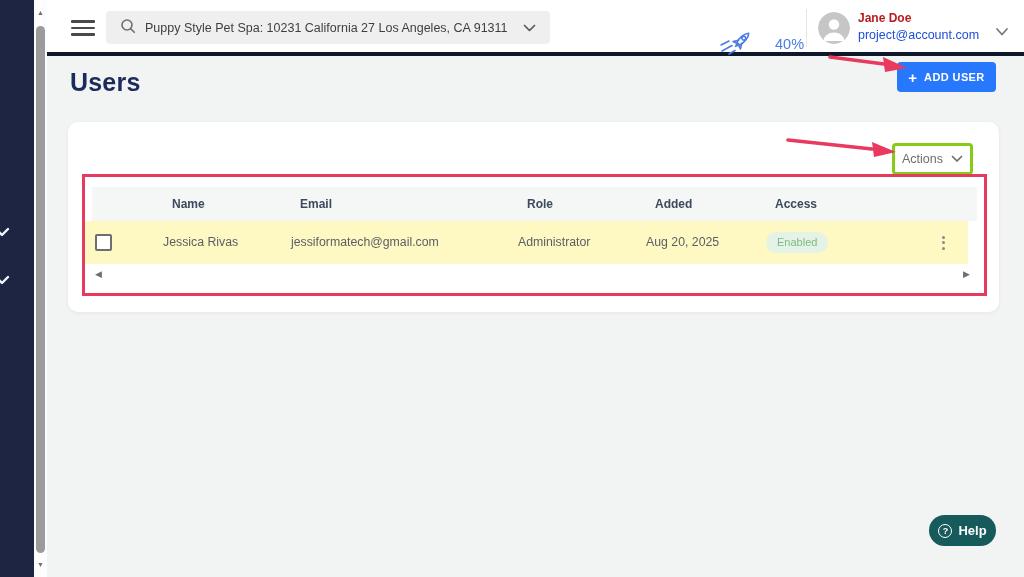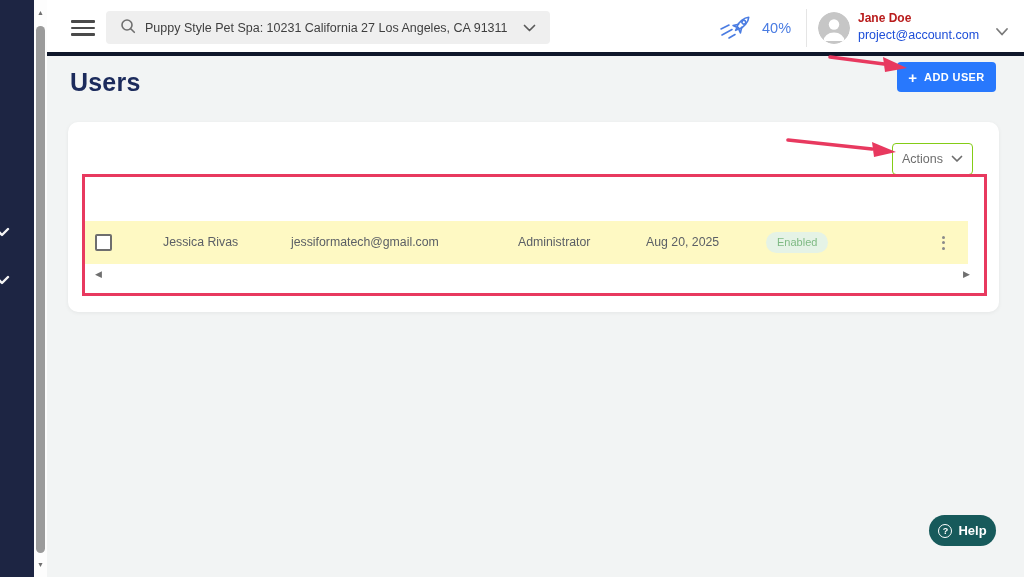--- a/index.html
+++ b/index.html
@@ -43,21 +43,21 @@
   .hamburger { position:absolute; left:24px; top:20px; width:24px; height:16px; cursor:pointer; }
   .hamburger span { display:block; width:24px; height:2.5px; background:#4a4a4a; border-radius:1px; margin-bottom:4px; }
 
   .search-bar {
     position:absolute; left:59px; top:11px; width:444px; height:33px;
     background:#efefef; border-radius:4px;
     display:flex; align-items:center; padding:0 14px; gap:9px;
   }
   .search-text { flex:1; font-size:12.5px; color:#3f3f3f; white-space:nowrap; overflow:hidden; }
 
-  .usage { position:absolute; left:672px; top:0; height:56px; display:flex; align-items:center; gap:7px; }
+  .usage { position:absolute; left:672px; top:16px; height:56px; display:flex; align-items:center; gap:20px; }
   .usage-pct { font-size:14.5px; color:#4a7ce2; }
 
   .header-divider { position:absolute; left:759px; top:9px; width:1px; height:38px; background:#e5e5e5; }
 
   .avatar { position:absolute; left:771px; top:12px; width:32px; height:32px; border-radius:50%; overflow:hidden; }
 
   .user-block { position:absolute; left:811px; top:9px; width:140px; }
   .user-name { font-size:12px; font-weight:bold; color:#b91c1c; line-height:18px; }
   .user-email { font-size:12.5px; color:#1d4ed8; line-height:17px; }
 
@@ -78,21 +78,21 @@
   .add-user-btn .lbl { font-size:11px; font-weight:bold; letter-spacing:0.4px; }
 
   
   .card {
     position:absolute; left:68px; top:122px; width:931px; height:190px;
     background:#ffffff; border-radius:10px;
     box-shadow:0 1px 4px rgba(0,0,0,0.06); z-index:2;
   }
   .actions-btn {
     position:absolute; left:824px; top:21px; width:81px; height:32px;
-    background:#ffffff; border:1px solid #84cc16; border-radius:4px; cursor:pointer;
+    background:#ffffff; border:3px solid #84cc16; border-radius:4px; cursor:pointer;
     display:flex; align-items:center; justify-content:center; gap:8px;
     font-size:12.5px; color:#6d6d6d;
   }
   .red-rect {
     position:absolute; left:14px; top:52px; width:905px; height:122px;
     border:3px solid #e8395f; pointer-events:none; z-index:3;
   }
 
   .tbl-header {
     position:absolute; left:24px; top:65px; width:885px; height:34px;
@@ -248,20 +248,27 @@
 
   <button class="actions-btn">
     <span>Actions</span>
     <svg width="12" height="8" viewBox="0 0 12 8">
         <polyline points="1.5,1.5 6,6 10.5,1.5" fill="none" stroke="#6d6d6d" stroke-width="1.7" stroke-linecap="round" stroke-linejoin="round"></polyline>
       </svg>
   </button>
 
   <div class="red-rect"></div>
 
+  <div class="tbl-header">
+    <span class="col col-name">Name</span>
+    <span class="col col-email">Email</span>
+    <span class="col col-role">Role</span>
+    <span class="col col-added">Added</span>
+    <span class="col col-access">Access</span>
+  </div>
 
   <div class="tbl-row">
     <input type="checkbox" class="row-checkbox" style="">
     <span class="cell col-name">Jessica Rivas</span>
     <span class="cell col-role">Administrator</span>
     <span class="cell col-email">jessiformatech@gmail.com</span>
     <span class="cell col-added">Aug 20, 2025</span>
     <span class="access-badge">Enabled</span>
     <span class="kebab">
         <i></i>

